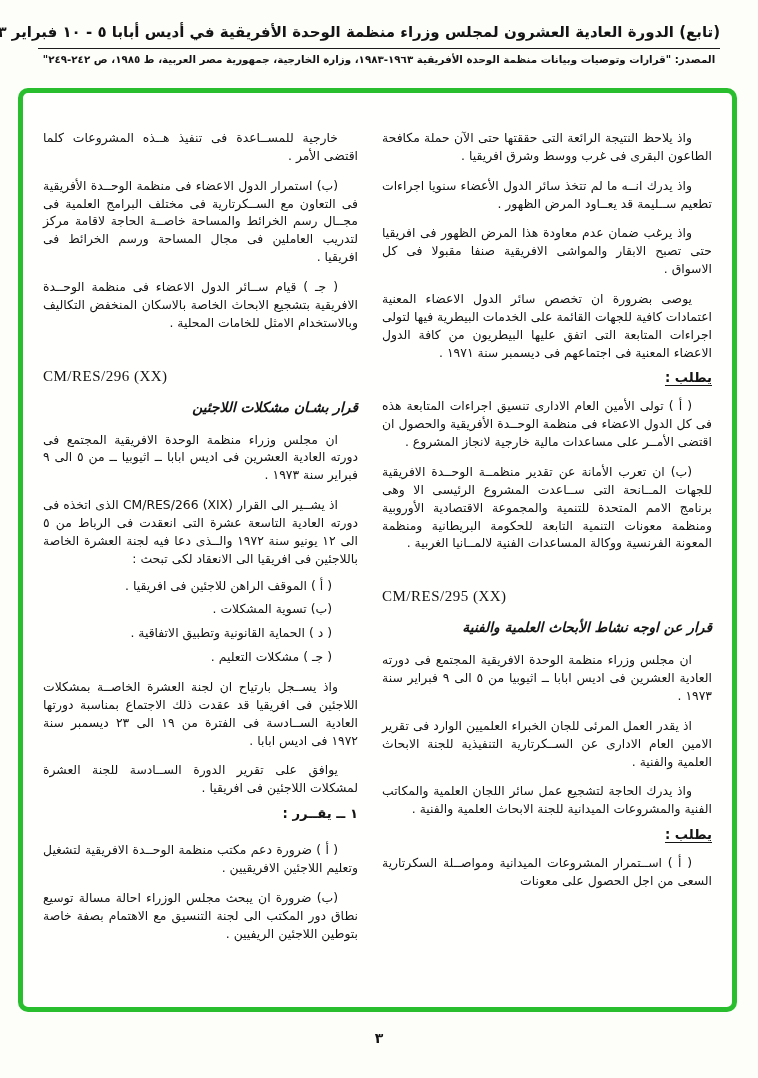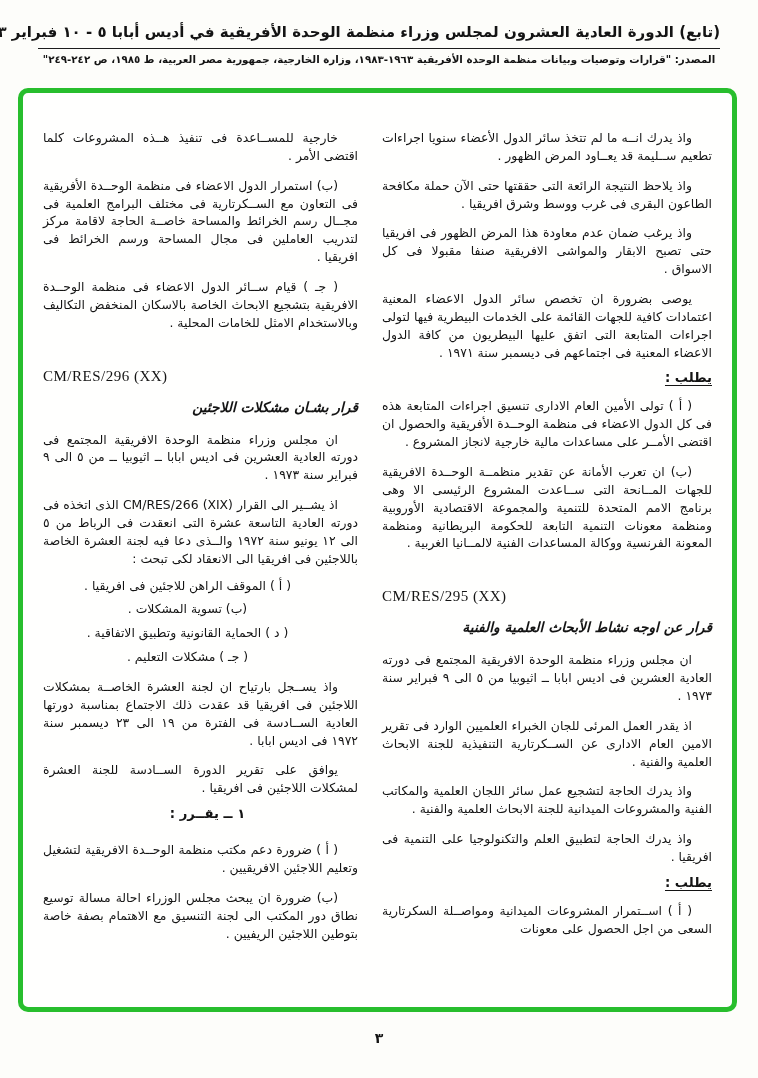--- a/index.html
+++ b/index.html
@@ -45,31 +45,31 @@
   .col{width:330px;flex:0 0 auto;}
   .col-left{width:315px;}
   
   .para{
     font-size:12.4px;line-height:1.44;
     text-align:justify;text-indent:20px;
     margin:12px 0 9px 0;
   }
   .list-item{
     font-size:12.4px;line-height:1.44;
-    text-align:center;
+    text-align:right;
     margin:0 26px 6px 0;
   }
   .request-label{
     font-size:13.2px;font-weight:bold;
     text-decoration:underline;text-underline-offset:3px;
     margin:4px 0 8px 0;
   }
   .decree-label{
     font-size:13.2px;font-weight:bold;
-    margin:8px 0 20px 14px;text-align:center;
+    margin:8px 0 20px 14px;text-align:right;
   }
   .resolution-ref{
     direction:ltr;text-align:left;
     font-family:"Liberation Serif",serif;
     font-size:15px;letter-spacing:.5px;
     margin:36px 0 14px 0;
   }
   .resolution-title{
     font-size:13.8px;font-weight:bold;
     margin:0 0 16px 0;
@@ -87,33 +87,32 @@
 
 <div class="page-header">
   <div class="header-title">(تابع) الدورة العادية العشرون لمجلس وزراء منظمة الوحدة الأفريقية في أديس أبابا ٥ - ١٠ فبراير ١٩٧٣</div>
   <hr class="header-divider">
   <div class="header-source">المصدر: "قرارات وتوصيات وبيانات منظمة الوحدة الأفريقية ١٩٦٣-١٩٨٣، وزارة الخارجية، جمهورية مصر العربية، ط ١٩٨٥، ص ٢٤٢-٢٤٩"</div>
 </div>
 
 <div class="content-frame">
 
   <div class="col col-right">
+    <p class="para">واذ يلاحظ النتيجة الرائعة التى حققتها حتى الآن حملة مكافحة الطاعون البقرى فى غرب ووسط وشرق افريقيا .</p>
     <p class="para">واذ يدرك انــه ما لم تتخذ سائر الدول الأعضاء سنويا اجراءات تطعيم ســليمة قد يعــاود المرض الظهور .</p>
-    <p class="para">واذ يلاحظ النتيجة الرائعة التى حققتها حتى الآن حملة مكافحة الطاعون البقرى فى غرب ووسط وشرق افريقيا .</p>
     <p class="para">واذ يرغب ضمان عدم معاودة هذا المرض الظهور فى افريقيا حتى تصبح الابقار والمواشى الافريقية صنفا مقبولا فى كل الاسواق .</p>
     <p class="para">يوصى بضرورة ان تخصص سائر الدول الاعضاء المعنية اعتمادات كافية للجهات القائمة على الخدمات البيطرية فيها لتولى اجراءات المتابعة التى اتفق عليها البيطريون من كافة الدول الاعضاء المعنية فى اجتماعهم فى ديسمبر سنة ١٩٧١ .</p>
     <div class="request-label">يطلب :</div>
     <p class="para">( أ ) تولى الأمين العام الادارى تنسيق اجراءات المتابعة هذه فى كل الدول الاعضاء فى منظمة الوحــدة الأفريقية والحصول ان اقتضى الأمــر على مساعدات مالية خارجية لانجاز المشروع .</p>
     <p class="para">(ب) ان تعرب الأمانة عن تقدير منظمــة الوحــدة الافريقية للجهات المــانحة التى ســاعدت المشروع الرئيسى الا وهى برنامج الامم المتحدة للتنمية والمجموعة الاقتصادية الأوروبية ومنظمة معونات التنمية التابعة للحكومة البريطانية ومنظمة المعونة الفرنسية ووكالة المساعدات الفنية لالمــانيا الغربية .</p>
     <div class="resolution-ref">CM/RES/295 (XX)</div>
     <div class="resolution-title">قرار عن اوجه نشاط الأبحاث العلمية والفنية</div>
     <p class="para">ان مجلس وزراء منظمة الوحدة الافريقية المجتمع فى دورته العادية العشرين فى اديس ابابا ــ اثيوبيا من ٥ الى ٩ فبراير سنة ١٩٧٣ .</p>
     <p class="para">اذ يقدر العمل المرئى للجان الخبراء العلميين الوارد فى تقرير الامين العام الادارى عن الســكرتارية التنفيذية للجنة الابحاث العلمية والفنية .</p>
     <p class="para">واذ يدرك الحاجة لتشجيع عمل سائر اللجان العلمية والمكاتب الفنية والمشروعات الميدانية للجنة الابحاث العلمية والفنية .</p>
-    <p class="para">واذ يدرك الحاجة لتطبيق العلم والتكنولوجيا على التنمية فى افريقيا .</p>
     <div class="request-label">يطلب :</div>
     <p class="para">( أ ) اســتمرار المشروعات الميدانية ومواصــلة السكرتارية السعى من اجل الحصول على معونات</p>
   </div>
 
   <div class="col col-left">
     <p class="para">خارجية للمســاعدة فى تنفيذ هــذه المشروعات كلما اقتضى الأمر .</p>
     <p class="para">(ب) استمرار الدول الاعضاء فى منظمة الوحــدة الأفريقية فى التعاون مع الســكرتارية فى مختلف البرامج العلمية فى مجــال رسم الخرائط والمساحة خاصــة الحاجة لاقامة مركز لتدريب العاملين فى مجال المساحة ورسم الخرائط فى افريقيا .</p>
     <p class="para">( جـ ) قيام ســائر الدول الاعضاء فى منظمة الوحــدة الافريقية بتشجيع الابحاث الخاصة بالاسكان المنخفض التكاليف وبالاستخدام الامثل للخامات المحلية .</p>
     <div class="resolution-ref">CM/RES/296 (XX)</div>
     <div class="resolution-title">قرار بشـان مشكلات اللاجئين</div>

